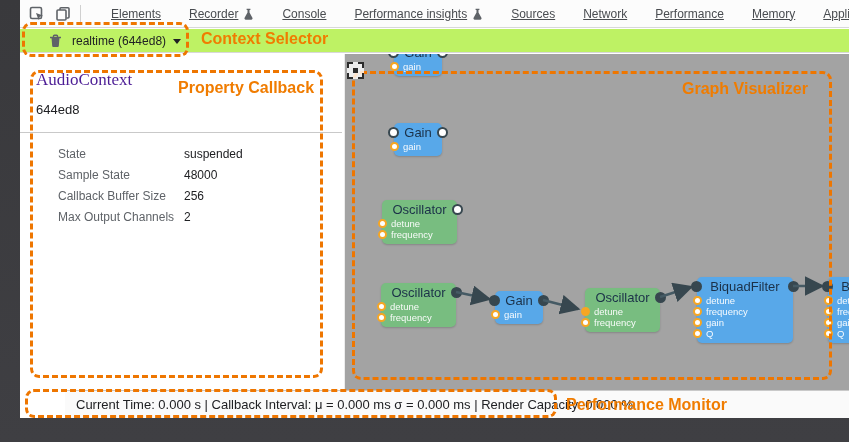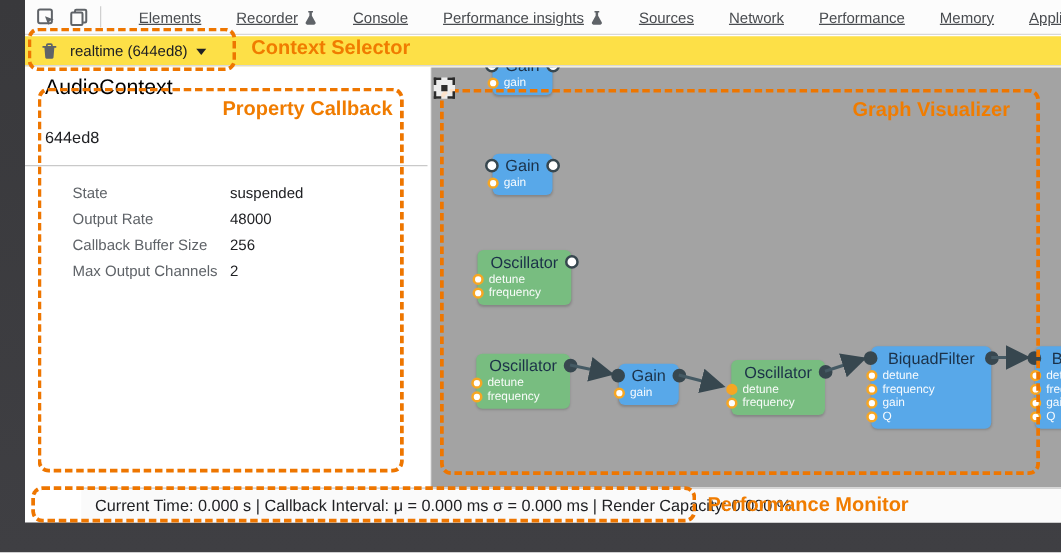--- a/index.html
+++ b/index.html
@@ -19,32 +19,32 @@
   .tb-icons { display:flex; align-items:center; gap:8px; padding:0 10px 0 8px; }
   .tb-iconbtn { width:18px; height:18px; display:flex; align-items:center;
     justify-content:center; cursor:pointer; }
   .tb-sep { width:1px; height:17px; background:#d0d0d0; margin-right:6px; }
   .tab { font-size:12px; color:#494c50; padding:0 14px; height:27px;
     display:flex; align-items:center; gap:5px; white-space:nowrap; cursor:pointer;text-decoration:underline; }
   .flask { display:inline-block; }
 
   
   .toolbar { position:absolute; left:0; top:29px; width:829px; height:24px;
-    background:#fde047; border-bottom:1px solid #d8d8d8;
-    display:flex; align-items:center; }
+    background:#bef264; border-bottom:1px solid #d8d8d8;
+    display:flex; align-items:center;padding-left:16px; }
   .trash { margin:0 10px 0 13px; cursor:pointer; display:flex; }
   .ctx-select { display:flex; align-items:center; gap:7px; font-size:12px;
     color:#202124; cursor:pointer; }
   .caret { width:0; height:0; border-left:4px solid transparent;
     border-right:4px solid transparent; border-top:5px solid #202124; margin-top:1px; }
 
   
   .inspector { position:absolute; left:0; top:54px; width:325px; height:336px;
     background:#fff; border-right:1px solid #ececec; }
-  .pi-title { position:absolute; left:16px; top:6px; font-size:17px; color:#000000; }
+  .pi-title { position:absolute; left:16px; top:16px; font-size:17px; color:#4c1d95;font-family:Liberation Serif, serif; }
   .pi-sub { position:absolute; left:16px; top:48px; font-size:13px; color:#202124;text-align:right; }
   .pi-divider { position:absolute; left:0; top:78px; width:322px; height:1px; background:#c9c9c9; }
   .pi-rows { position:absolute; left:16px; top:89px; width:300px;margin-left:22px; }
   .pi-row { display:flex; height:21px; align-items:center; font-size:12px; }
   .pi-label { width:126px; color:#5f6368; }
   .pi-value { color:#202124; }
 
   .graph { position:absolute; left:325px; top:54px; width:504px; height:336px;
     background:#a3a3a3; overflow:hidden; cursor:grab; }
   .gnode { position:absolute; border-radius:5px; z-index:2;
@@ -158,21 +158,21 @@
     <div class="inspector">
       <div class="pi-title">AudioContext</div>
       <div class="pi-sub">644ed8</div>
       <div class="pi-divider"></div>
       <div class="pi-rows">
         <div class="pi-row">
           <span class="pi-label">State</span>
           <span class="pi-value">suspended</span>
         </div>
         <div class="pi-row">
-          <span class="pi-label">Output Rate</span>
+          <span class="pi-label">Sample State</span>
           <span class="pi-value">48000</span>
         </div>
         <div class="pi-row">
           <span class="pi-label">Callback Buffer Size</span>
           <span class="pi-value">256</span>
         </div>
         <div class="pi-row">
           <span class="pi-label">Max Output Channels</span>
           <span class="pi-value">2</span>
         </div>

